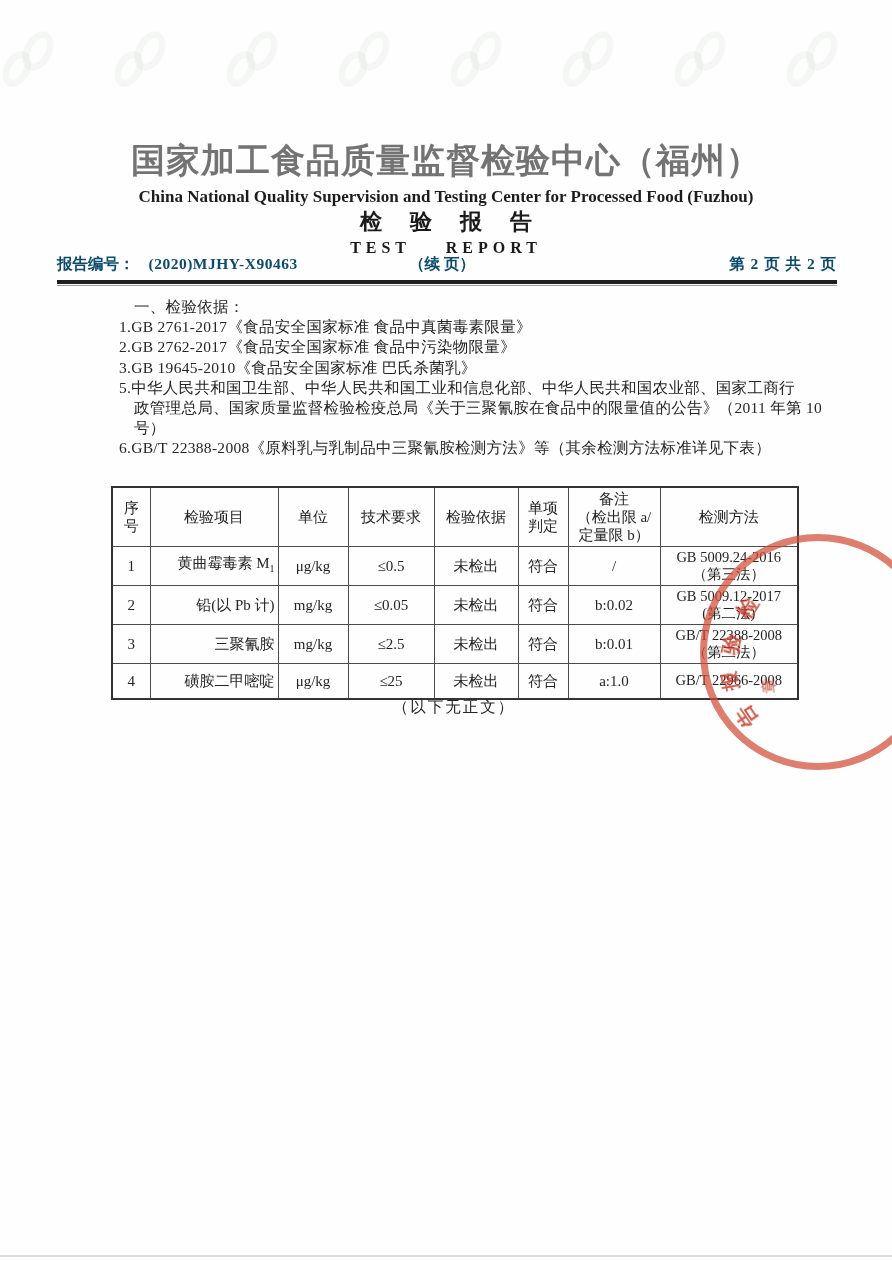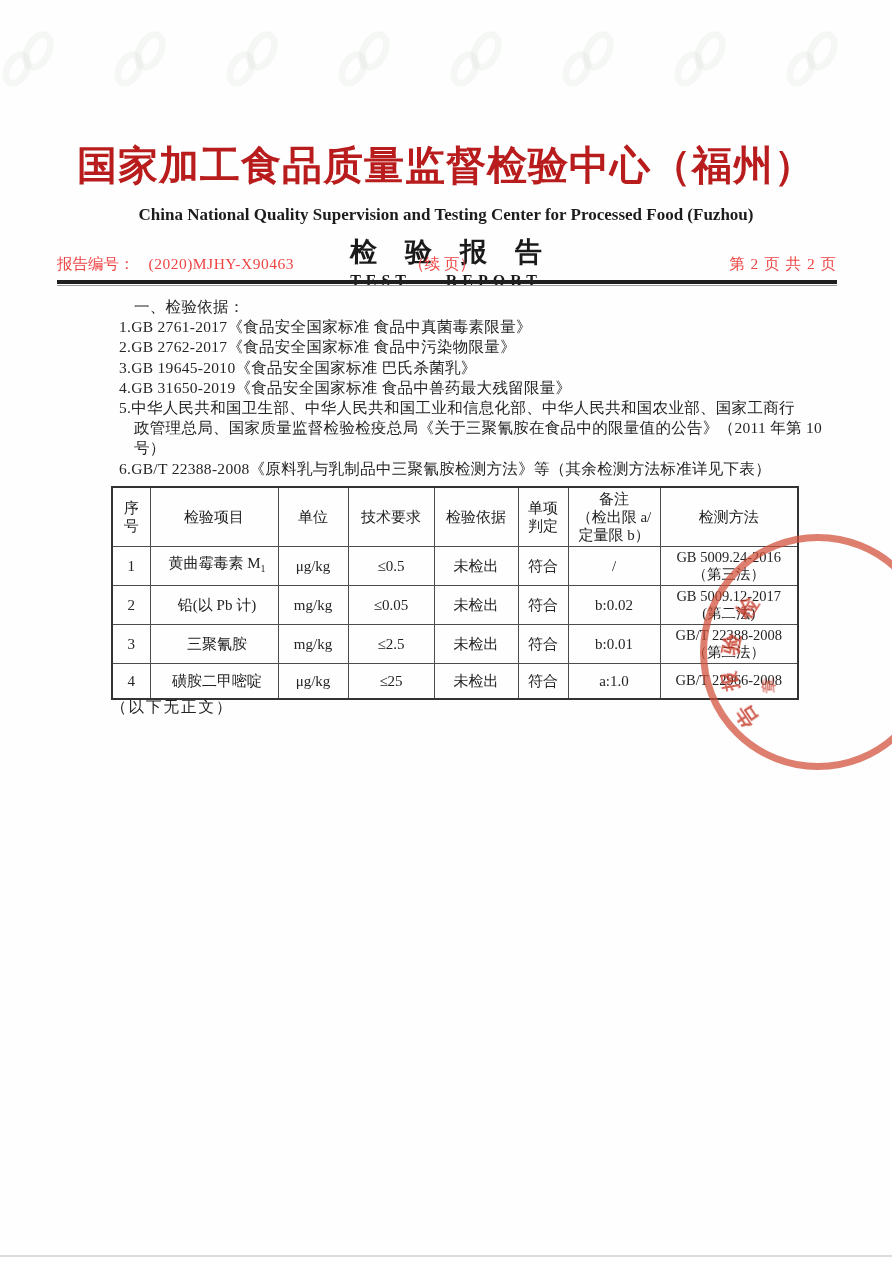--- a/index.html
+++ b/index.html
@@ -17,28 +17,28 @@
   .wm-row { position:absolute; top:24px; left:2px; right:0; height:78px; }
   .wm-mark { position:absolute; top:6px; width:52px; height:64px; opacity:.55; }
   .wm-mark .blob {
     position:absolute; border:7px solid rgba(130,150,132,0.12); border-radius:50%;
   }
   .wm-mark .blob.b1 { width:26px; height:38px; left:2px; top:20px; transform:rotate(28deg); }
   .wm-mark .blob.b2 { width:28px; height:42px; left:22px; top:0; transform:rotate(28deg); }
 
   .title-block { position:absolute; top:138px; left:0; width:100%; text-align:center; }
   .cn-title {
-    font-size:40px; font-weight:bold; letter-spacing:1px; color:#b91c1c;
+    font-size:34px; font-weight:bold; letter-spacing:1px; color:#737373;
     font-family:Liberation Mono, monospace;
   }
-  .en-title { font-size:17px; font-weight:bold; margin-top:12px; color:#1c1c1c; }
-  .report-title-cn { font-size:27px; font-weight:bold; letter-spacing:28px; text-indent:28px; margin-top:9px; color:#1a1a1a; }
+  .en-title { font-size:17px; font-weight:bold; margin-top:3px; color:#1c1c1c; }
+  .report-title-cn { font-size:22px; font-weight:bold; letter-spacing:28px; text-indent:28px; color:#1a1a1a; }
   .report-title-en { font-size:16px; font-weight:bold; letter-spacing:5px; word-spacing:26px; margin-top:2px; color:#1a1a1a; }
 
-  .meta-line { position:absolute; top:254px; left:57px; right:55px; height:22px; font-size:15.5px; color:#ef4444; }
+  .meta-line { position:absolute; top:254px; left:57px; right:55px; height:22px; font-size:15.5px; color:#0c4a6e;font-weight:bold; }
   .meta-left { position:absolute; left:0; top:0; }
   .meta-no { margin-left:14px; letter-spacing:.5px; }
   .meta-center { position:absolute; left:352px; top:0; }
   .meta-right { position:absolute; right:0; top:0; letter-spacing:1px; }
 
   .rule { position:absolute; top:280px; left:57px; right:55px; height:7px; }
   .rule .r1 { height:4px; background:#1f1f1f; }
   .rule .r2 { height:1px; background:#9a9a9a; margin-top:1px; }
 
   .body-text { position:absolute; top:297px; left:0; width:100%; }
@@ -52,27 +52,27 @@
   .results-table {
     position:absolute; top:486px; left:111px;
     border-collapse:collapse; table-layout:fixed; width:686px;
     font-size:15px; color:#242424;
   }
   .results-table td, .results-table th {
     border:1px solid #4c4c4c; text-align:center; vertical-align:middle;
     font-weight:normal; line-height:18px; padding:2px 3px; overflow:hidden;
   }
   .results-table { border:2px solid #333; }
-  .results-table .item-cell { text-align:center; padding-left:9px; }
+  .results-table .item-cell { text-align:right; padding-left:9px; }
   .results-table .method-cell { font-size:14.5px; line-height:17px; }
   tr.hdr { height:58px; }
   tr.r0 { height:39px; } tr.r1 { height:39px; } tr.r2 { height:38px; } tr.r3 { height:35px; }
   sub { font-size:10px; }
 
-  .foot-note { position:absolute; top:697px; left:111px; width:686px; text-align:left; font-size:15.5px; color:#242424; letter-spacing:2px; }
+  .foot-note { position:absolute; top:697px; left:111px; width:686px; text-align:center; font-size:15.5px; color:#242424; letter-spacing:2px; }
 
   
   .stamp-circle {
     position:absolute; left:700px; top:534px; width:236px; height:236px;
     border:7px solid rgba(208,76,56,0.72); border-radius:50%;
     filter:blur(0.4px);
   }
   .stamp-glyph {
     position:absolute; color:rgba(198,58,42,0.82); font-weight:bold;
     font-size:21px; filter:blur(0.3px);
@@ -142,21 +142,20 @@
   <div class="rule">
     <div class="r1"></div>
     <div class="r2"></div>
   </div>
 
   <div class="body-text">
       <p class="ind">一、检验依据：</p>
       <p class="">1.GB 2761-2017《食品安全国家标准 食品中真菌毒素限量》</p>
       <p class="">2.GB 2762-2017《食品安全国家标准 食品中污染物限量》</p>
       <p class="">3.GB 19645-2010《食品安全国家标准 巴氏杀菌乳》</p>
-      <p class="">4.GB 31650-2019《食品安全国家标准 食品中兽药最大残留限量》</p>
       <p class="">5.中华人民共和国卫生部、中华人民共和国工业和信息化部、中华人民共和国农业部、国家工商行</p>
       <p class="ind">政管理总局、国家质量监督检验检疫总局《关于三聚氰胺在食品中的限量值的公告》（2011 年第 10</p>
       <p class="ind">号）</p>
       <p class="">6.GB/T 22388-2008《原料乳与乳制品中三聚氰胺检测方法》等（其余检测方法标准详见下表）</p>
     </div>
 
   <table class="results-table">
     <colgroup>
         <col style="width: 38px;">
         <col style="width: 128px;">

